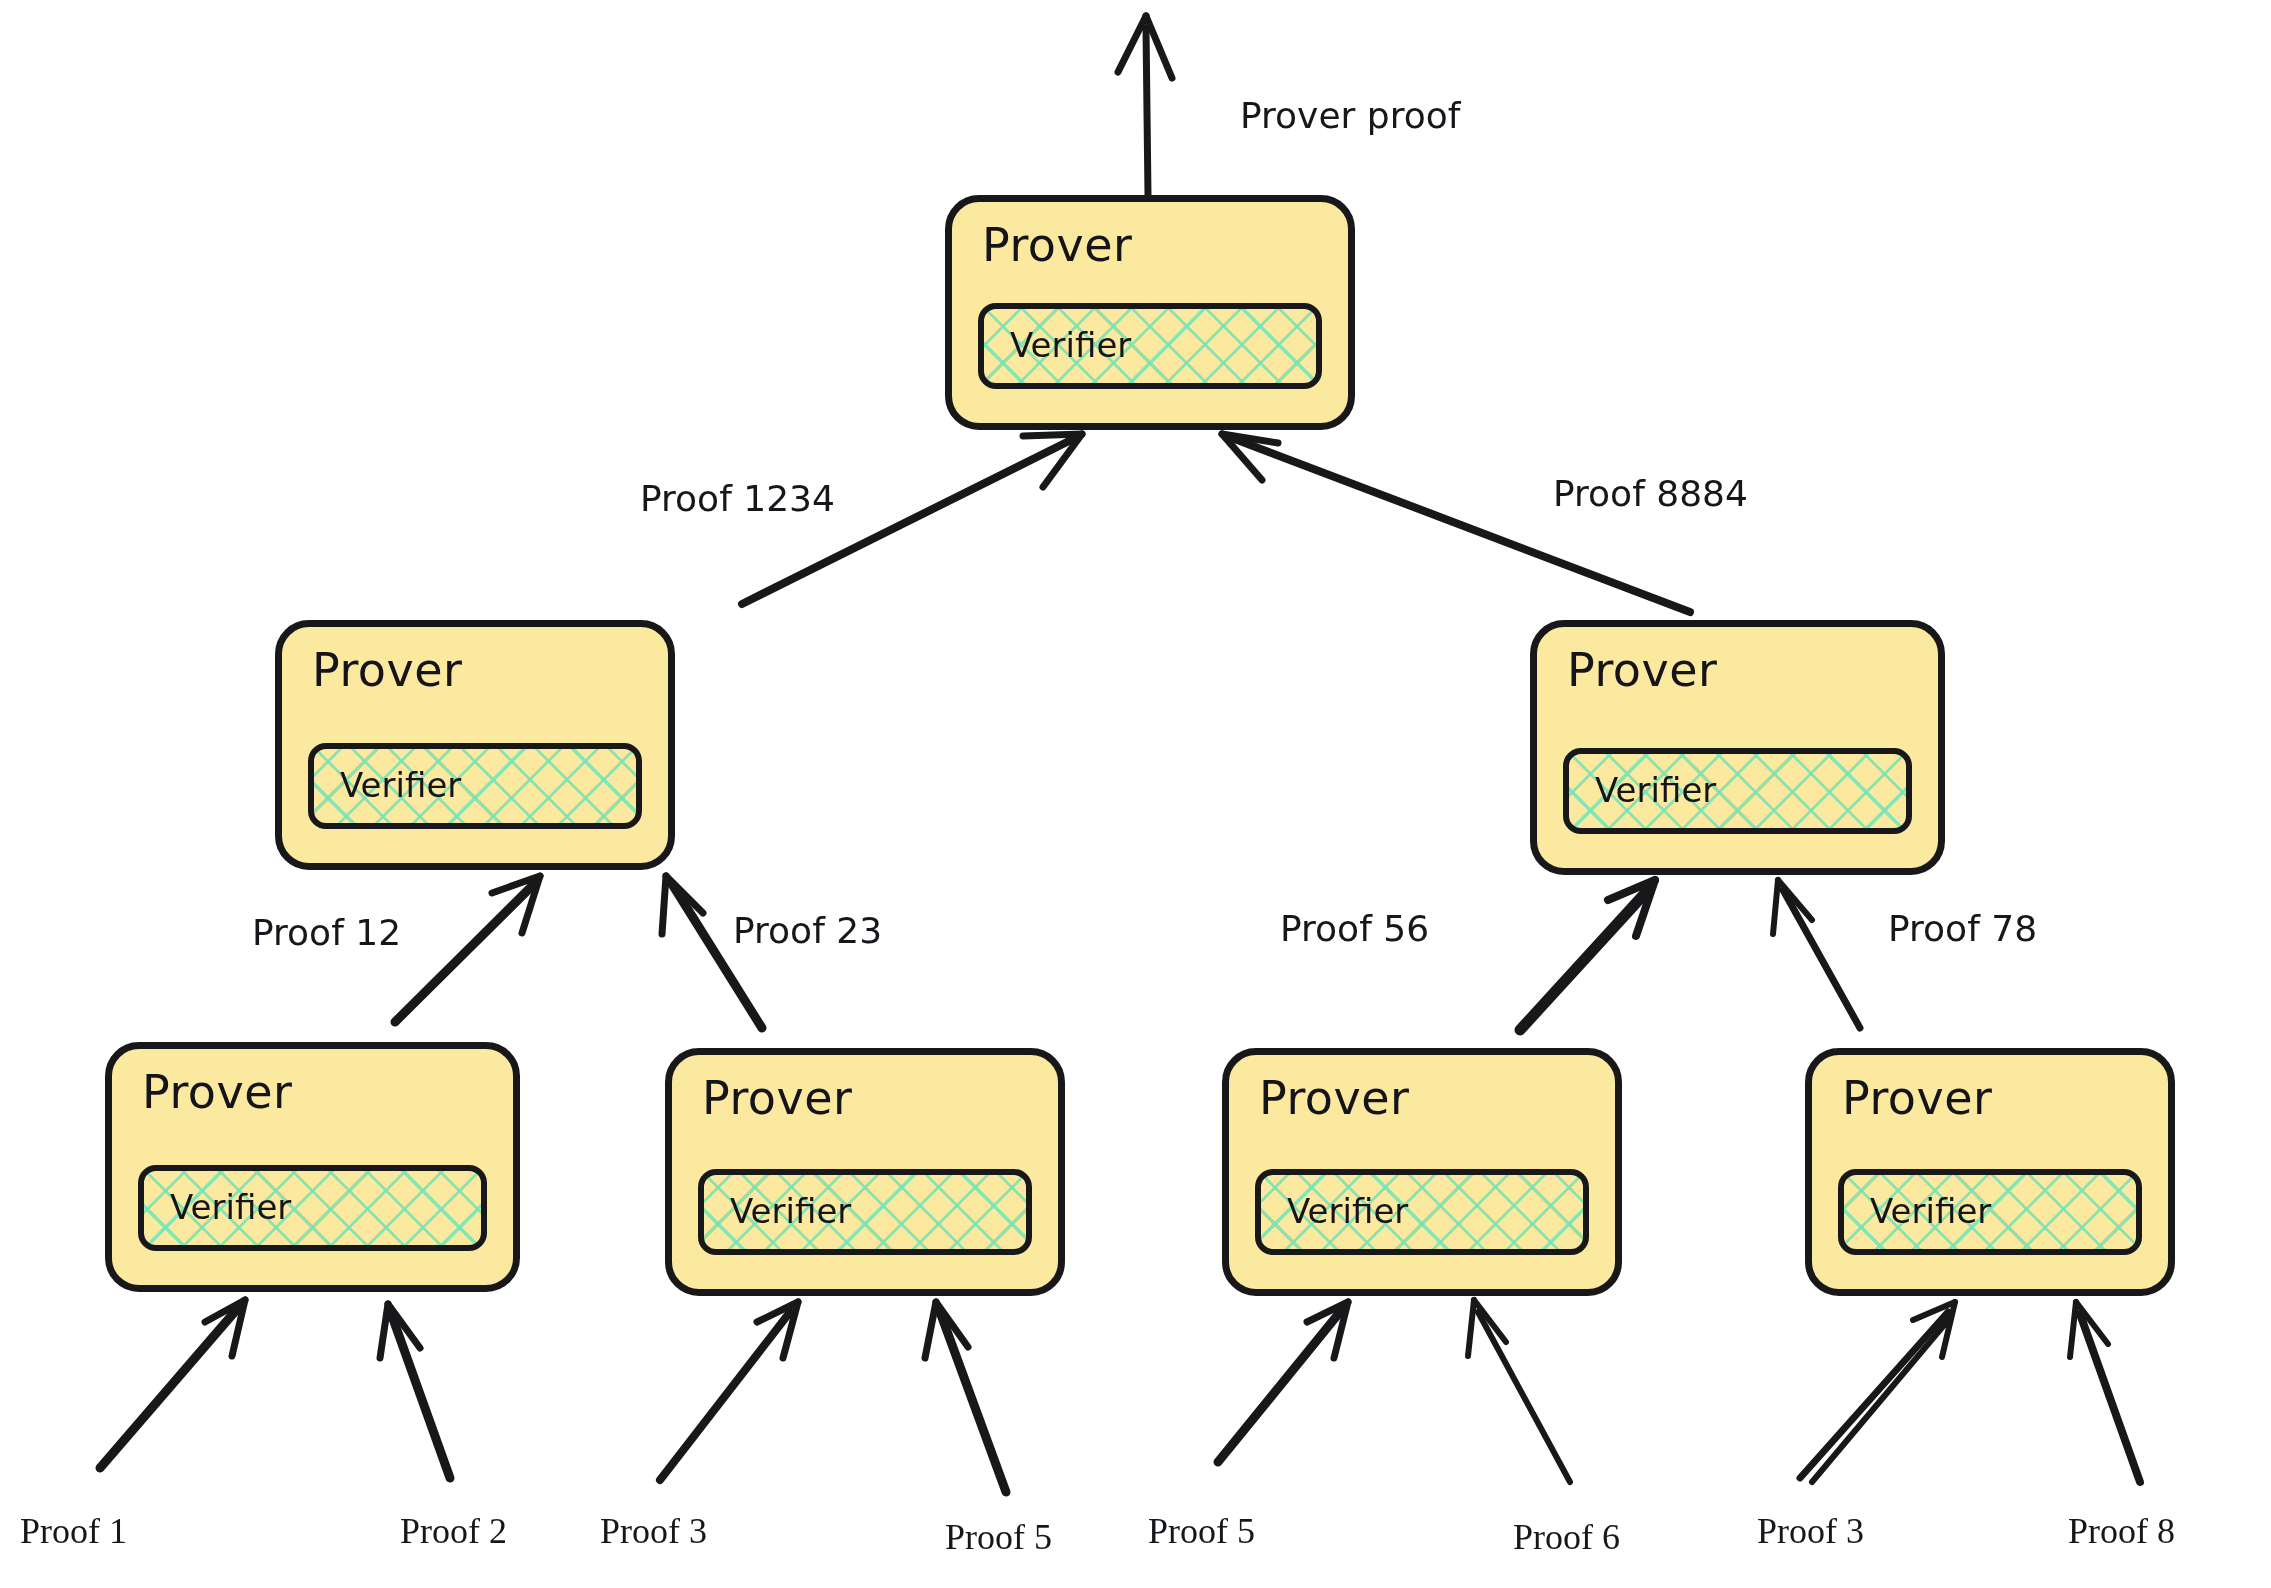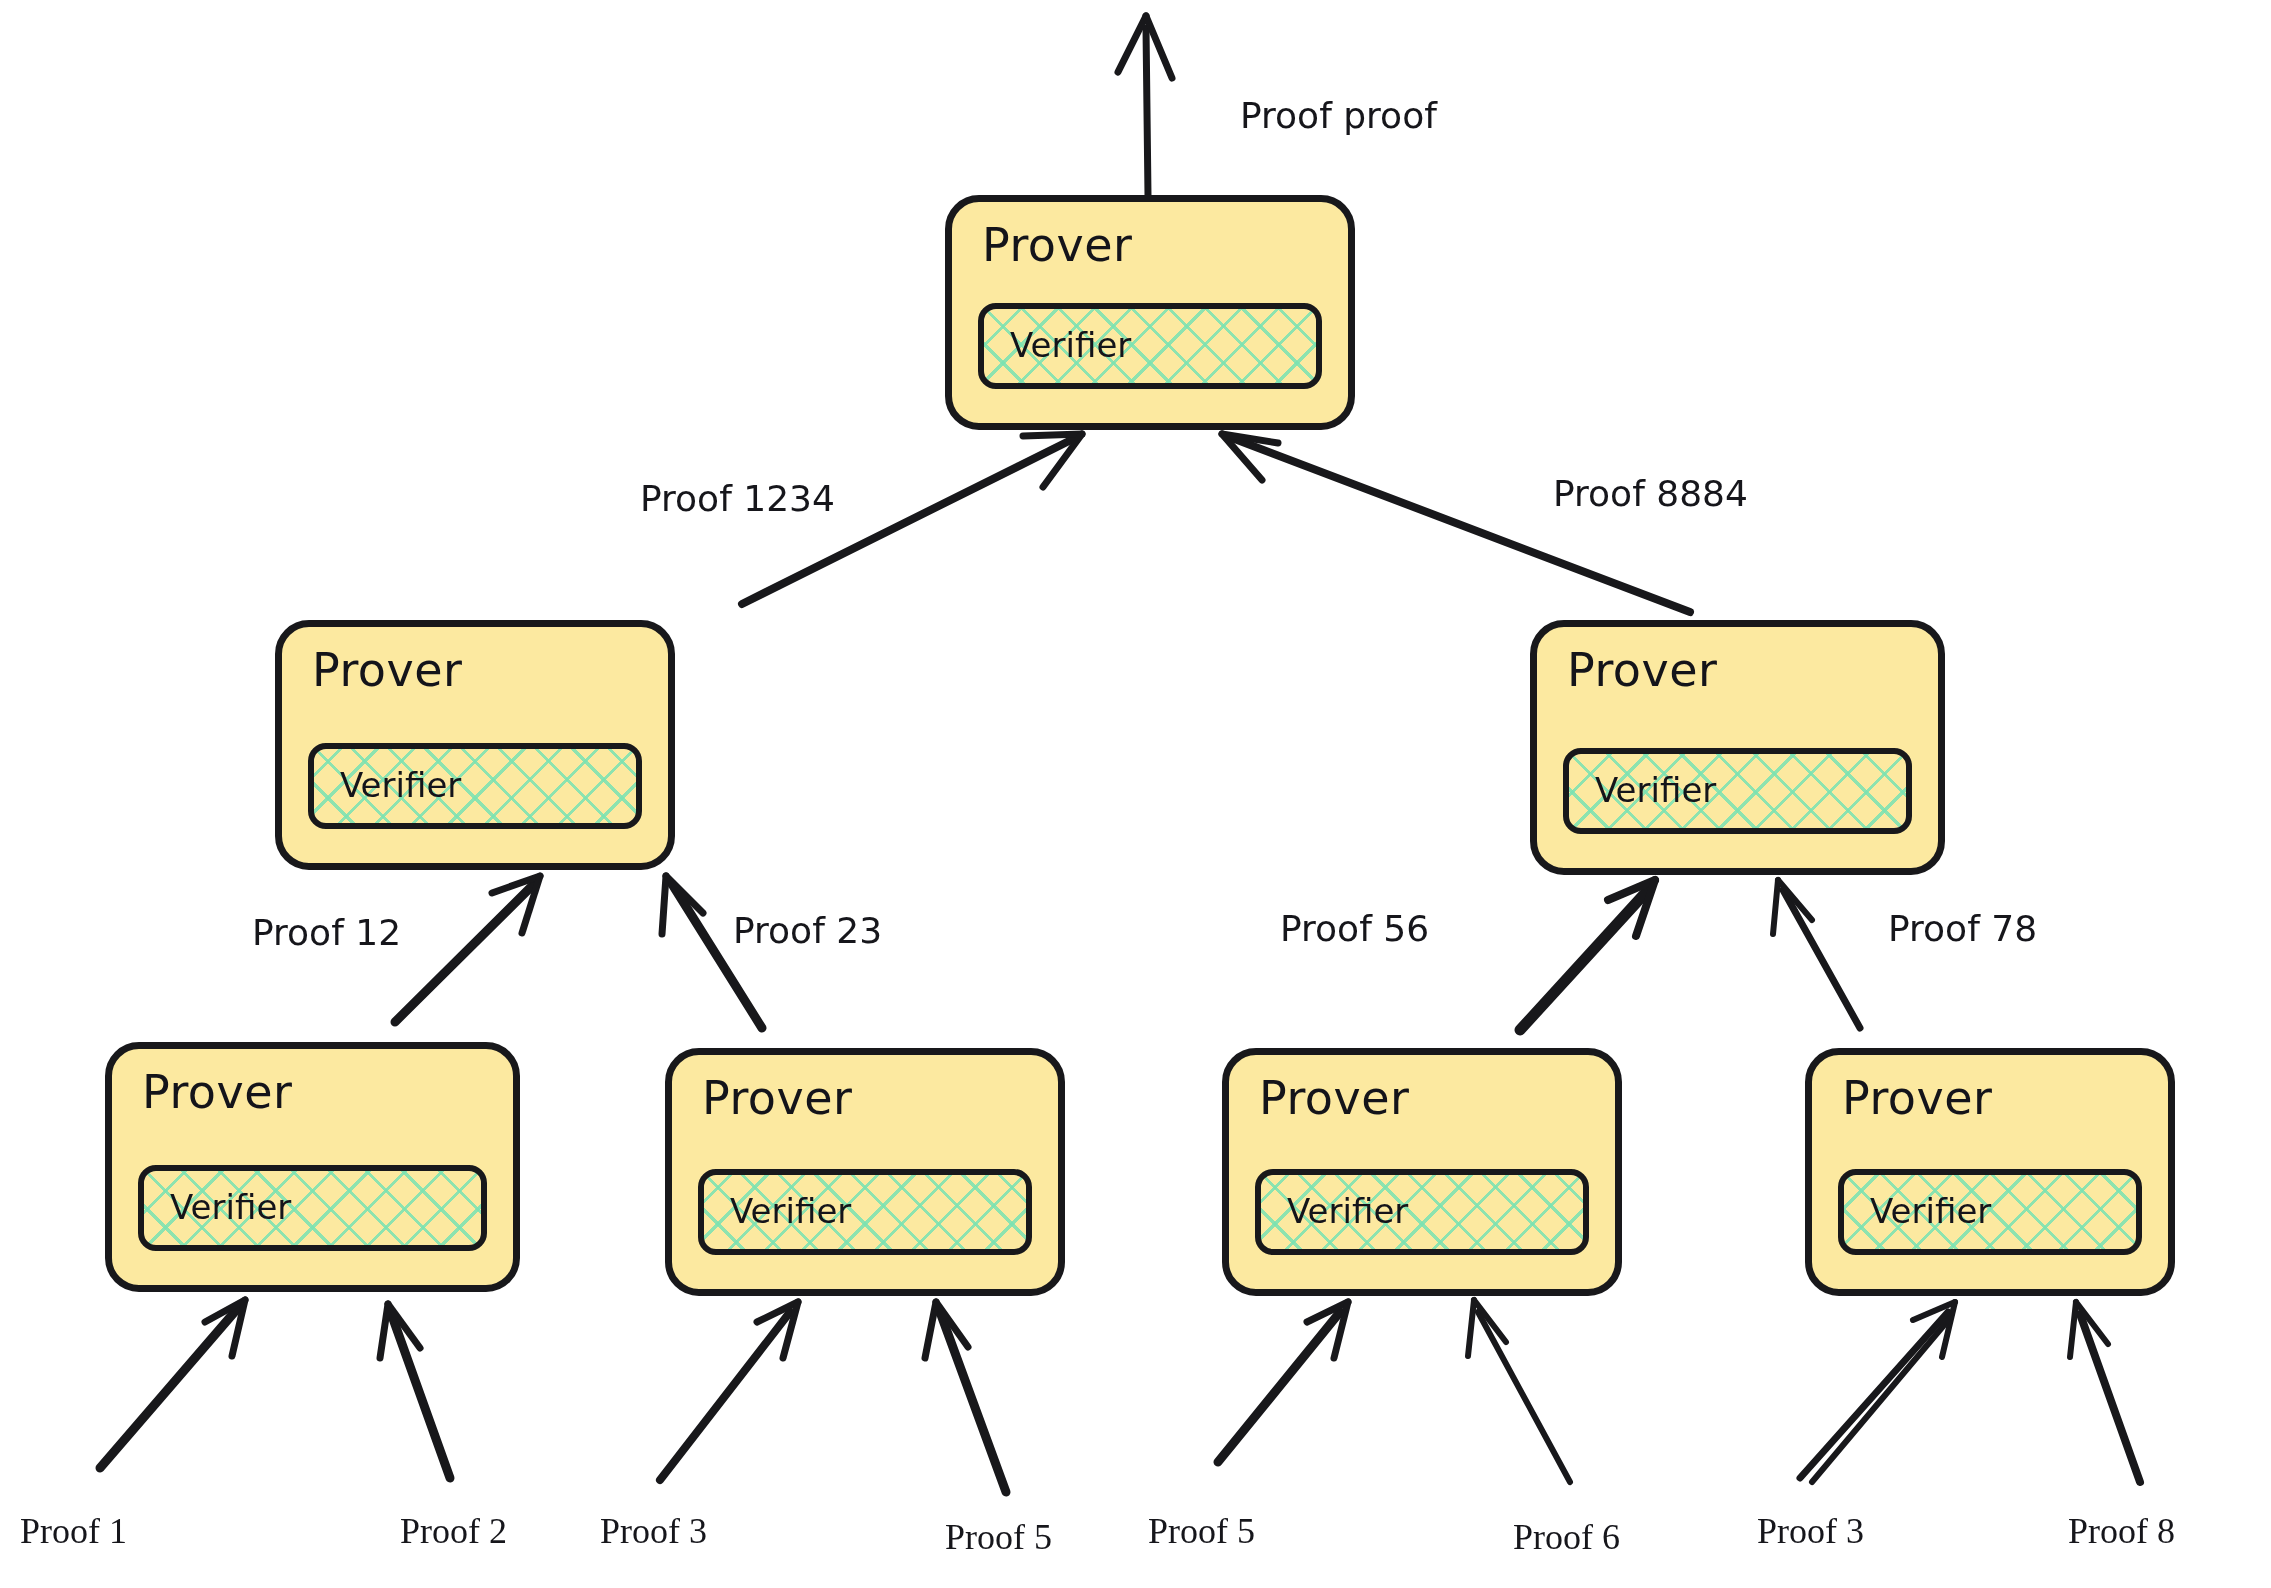--- a/index.html
+++ b/index.html
@@ -241,21 +241,21 @@
     </div>
   </div>
 
   <div class="prover" style="left:1805px; top:1048px; width:370px; height:248px;">
     <div class="prover-label">Prover</div>
     <div class="verifier">
       <div class="verifier-label">Verifier</div>
     </div>
   </div>
 
-  <div class="edge-label" style="left:1240px; top:95px;">Proof proof</div>
+  <div class="edge-label" style="left:1240px; top:95px;">Prover proof</div>
 
   <div class="edge-label" style="left:640px; top:478px;">Proof 1234</div>
   <div class="edge-label" style="left:1553px; top:473px;">Proof 8884</div>
   <div class="edge-label" style="left:252px; top:912px;">Proof 12</div>
   <div class="edge-label" style="left:733px; top:910px;">Proof 23</div>
   <div class="edge-label" style="left:1280px; top:908px;">Proof 56</div>
   <div class="edge-label" style="left:1888px; top:908px;">Proof 78</div>
 
   <div class="proof-in-label" style="left:20px; top:1510px;">Proof 1</div>
   <div class="proof-in-label" style="left:400px; top:1510px;">Proof 2</div>

